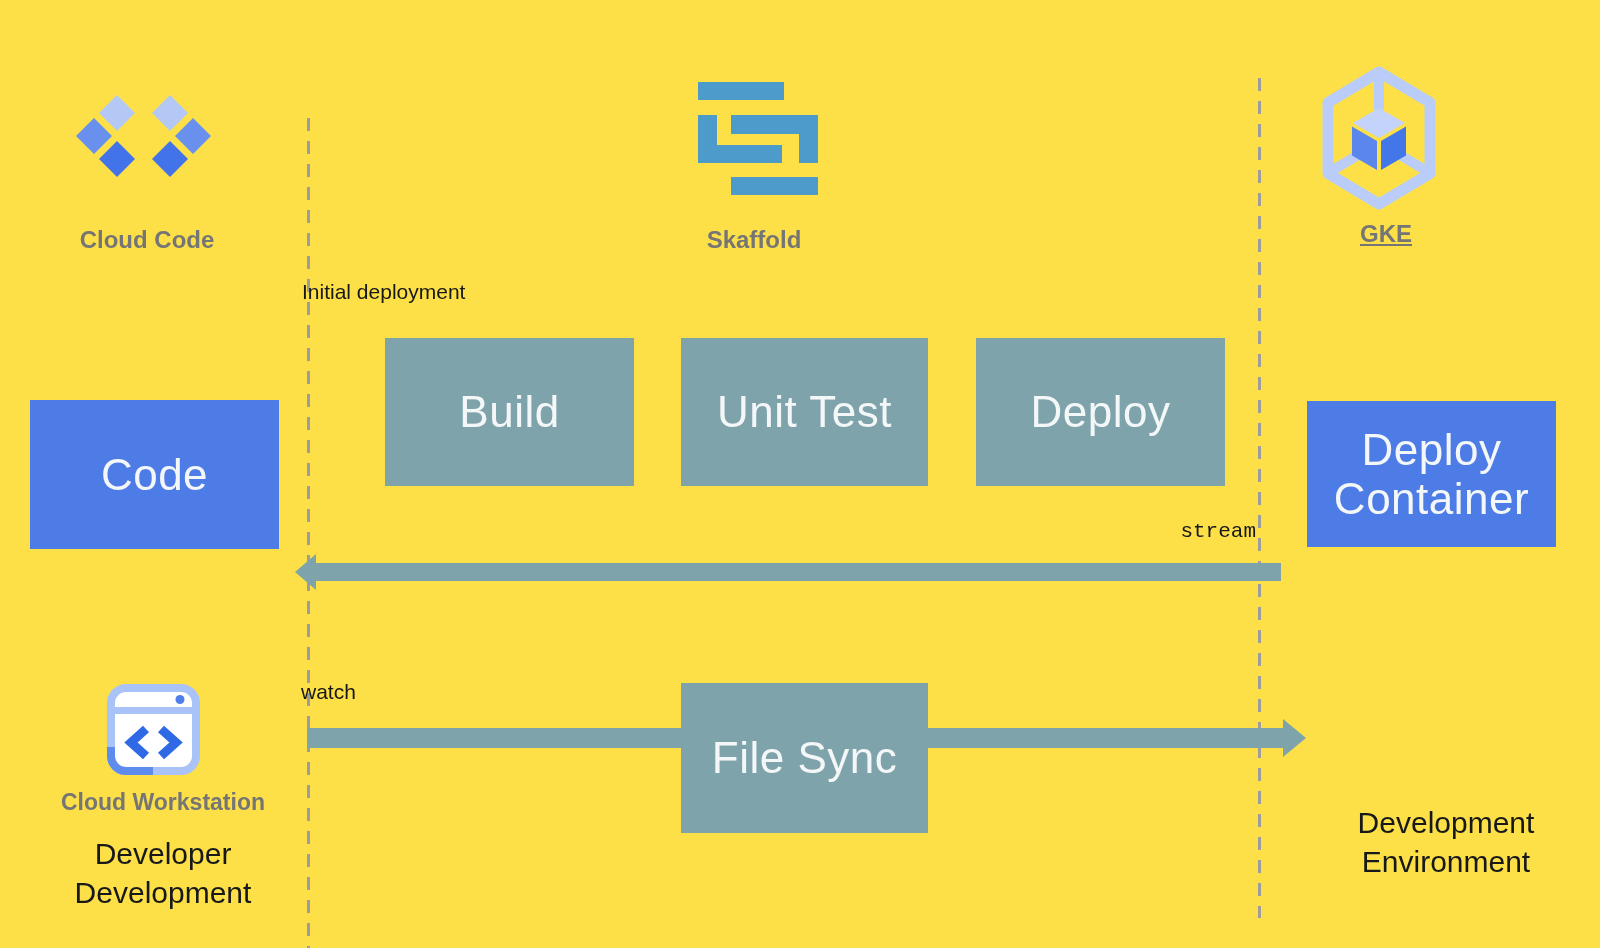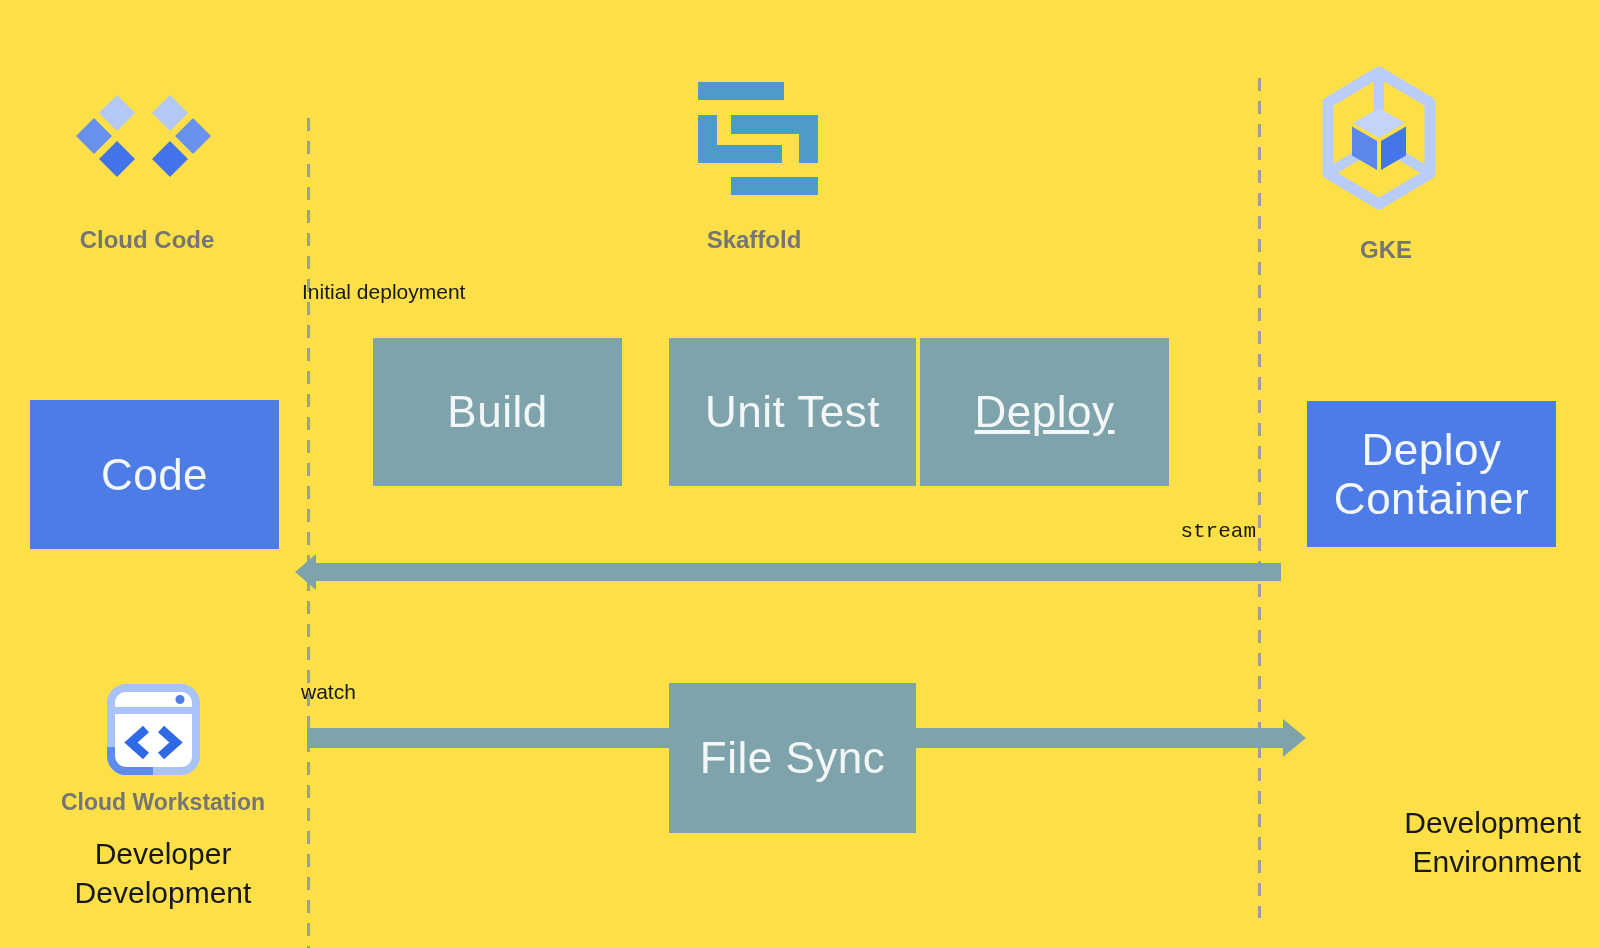--- a/index.html
+++ b/index.html
@@ -17,46 +17,46 @@
   
   .divider{position:absolute;width:3px;z-index:0;
     background:repeating-linear-gradient(to bottom,var(--divider-gray) 0 13px,transparent 13px 23px);}
   #divider-left{left:307px;top:118px;height:830px;}
   #divider-right{left:1258px;top:78px;height:840px;}
 
   
   .box{position:absolute;display:flex;align-items:center;justify-content:center;text-align:center;
     color:var(--box-text);font-size:44px;font-weight:400;letter-spacing:.5px;line-height:1.12;z-index:2;}
   .box.blue{background:var(--box-blue);}
-  .box.teal{background:var(--box-teal);}
+  .box.teal{background:var(--box-teal);margin-left:12px;}
   #box-code{left:30px;top:400px;width:249px;height:149px;}
   #box-build{left:373px;top:338px;width:249px;height:148px;}
   #box-unit-test{left:669px;top:338px;width:247px;height:148px;}
-  #box-deploy{left:920px;top:338px;width:249px;height:148px;text-decoration:underline;}
+  #box-deploy{left:964px;top:338px;width:249px;height:148px;}
   #box-logs{left:669px;top:498px;width:247px;height:148px;}
   #box-file-sync{left:669px;top:683px;width:247px;height:150px;}
   #box-running-container{left:1307px;top:401px;width:249px;height:146px;}
   #box-running-container .box-label{width:230px;}
 
   
   .annotation{position:absolute;color:var(--text-dark);font-size:21px;z-index:3;white-space:nowrap;}
   #initial-deployment{left:302px;top:280px;}
   #stream-label{left:1046px;top:520px;width:210px;text-align:right;font-family:Liberation Mono, monospace;}
   #watch-label{left:301px;top:680px;}
 
   
   .zone-label{position:absolute;color:var(--text-dark);font-size:30px;line-height:39px;text-align:center;z-index:3;}
   #developer-workstation{left:28px;top:834px;width:270px;}
-  #development-environment{left:1311px;top:803px;width:270px;text-align:right;}
+  #development-environment{left:1311px;top:803px;width:270px;}
 
   
   .icon-label{position:absolute;color:var(--icon-label-gray);font-size:24px;font-weight:700;text-align:center;z-index:3;}
   #cloud-code-label{left:41px;top:226px;width:212px;}
   #skaffold-label{left:648px;top:226px;width:212px;}
-  #gke-label{left:1280px;top:236px;width:212px;}
+  #gke-label{left:1280px;top:220px;width:212px;text-decoration:underline;}
   #cloud-workstation-label{left:40px;top:789px;width:246px;font-size:23px;}
 
   
   .arrow-shaft{position:absolute;background:var(--arrow-teal);z-index:1;}
   #stream-shaft{left:313px;top:563px;width:968px;height:18px;}
   #watch-shaft{left:307px;top:728px;width:978px;height:20px;}
   .arrow-head{position:absolute;width:0;height:0;z-index:1;}
   #stream-head{left:295px;top:554px;border-top:18px solid transparent;border-bottom:18px solid transparent;border-right:21px solid var(--arrow-teal);}
   #watch-head{left:1283px;top:719px;border-top:19px solid transparent;border-bottom:19px solid transparent;border-left:23px solid var(--arrow-teal);}
 

